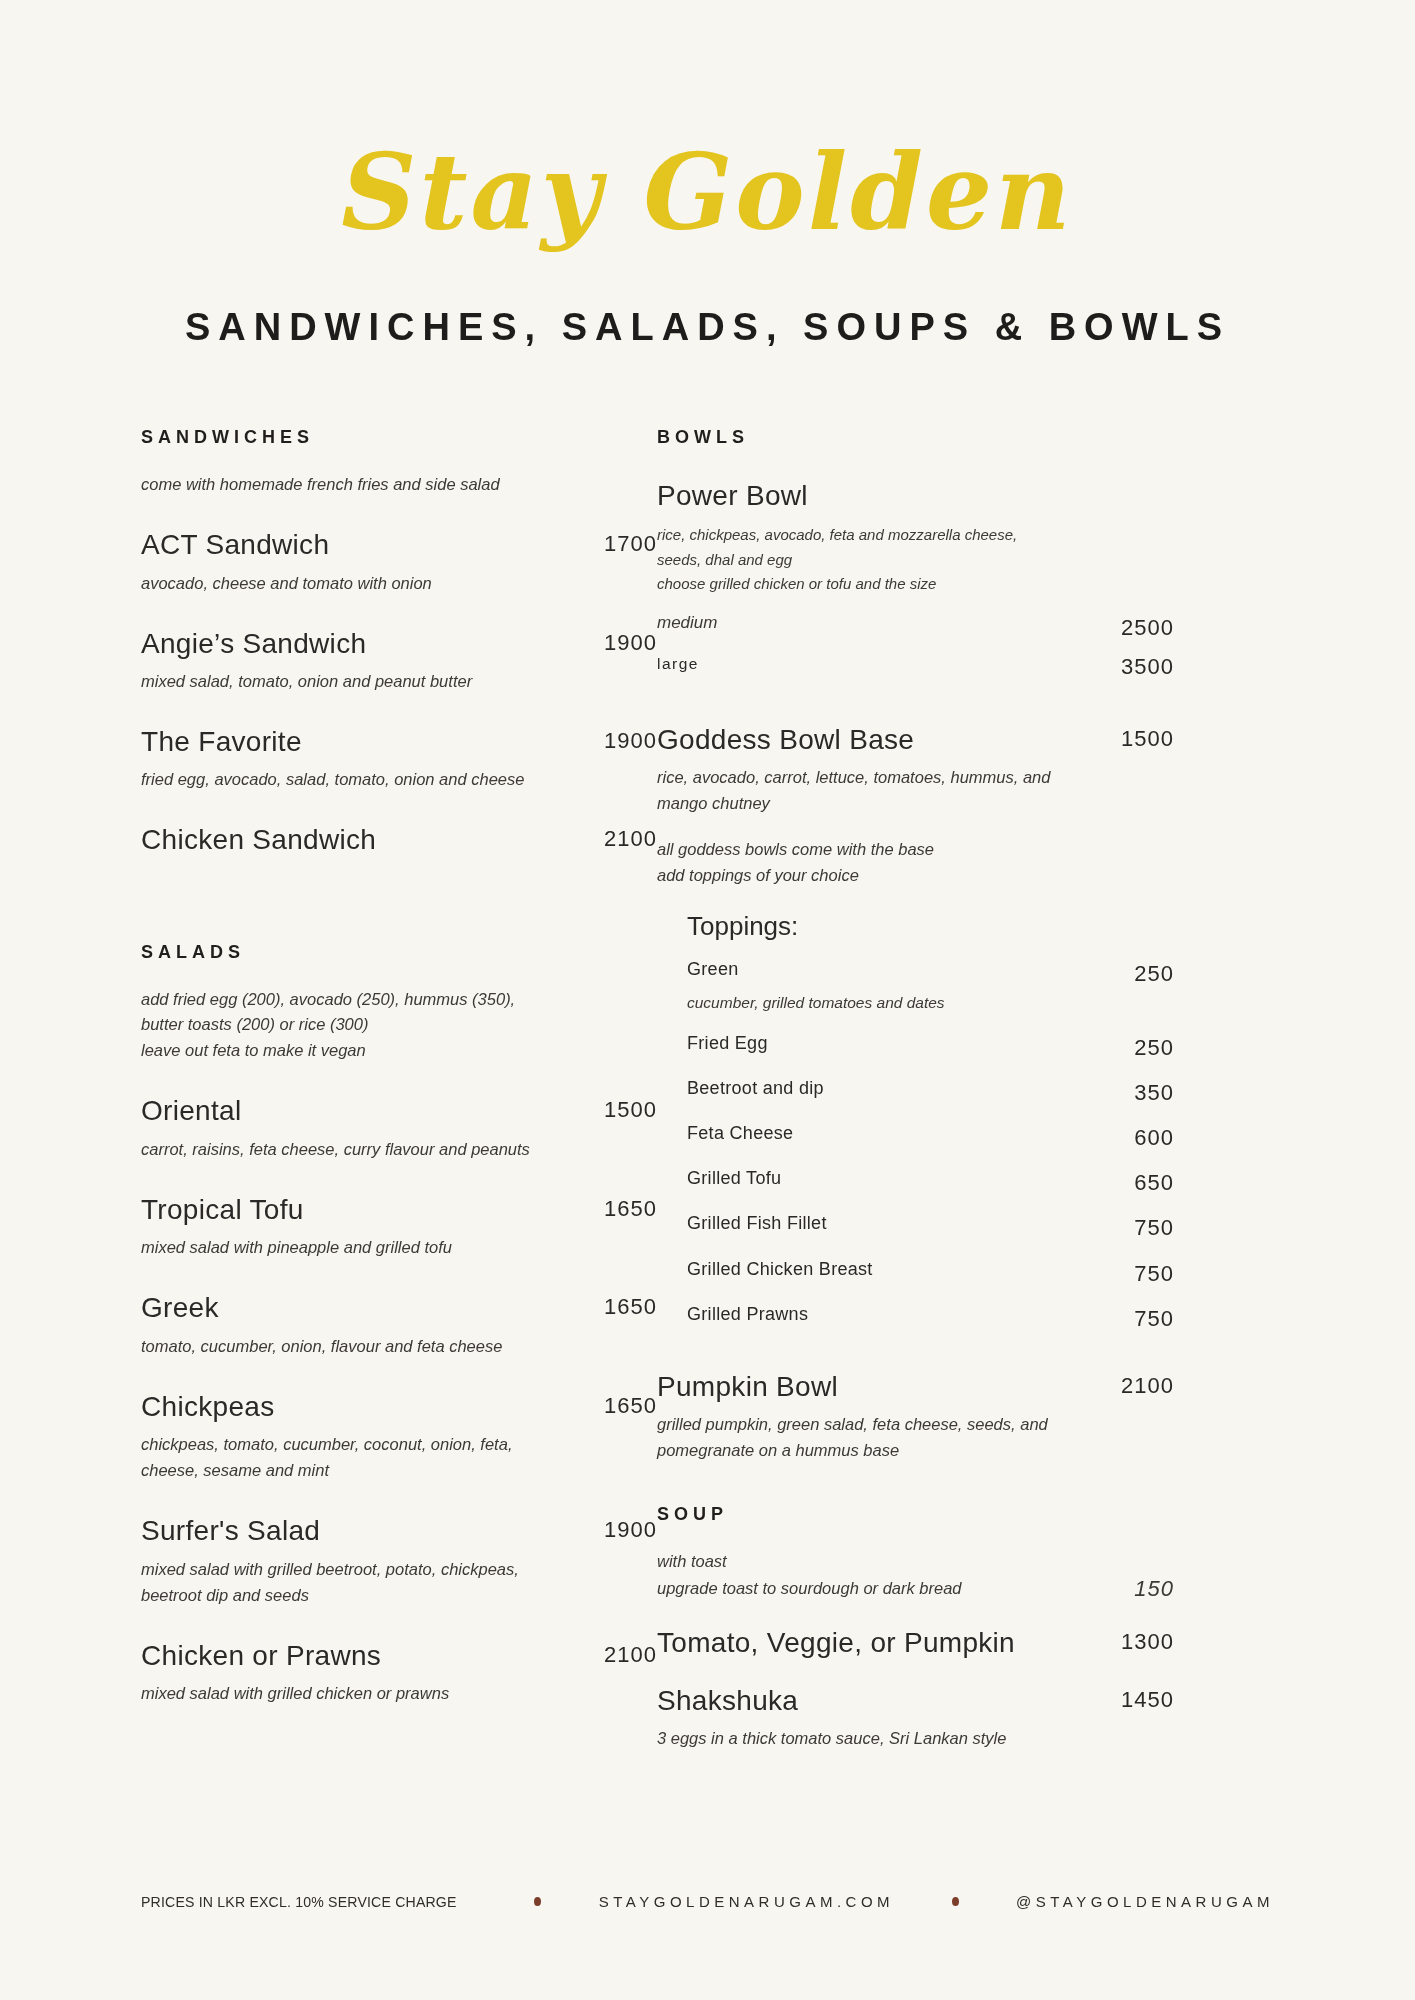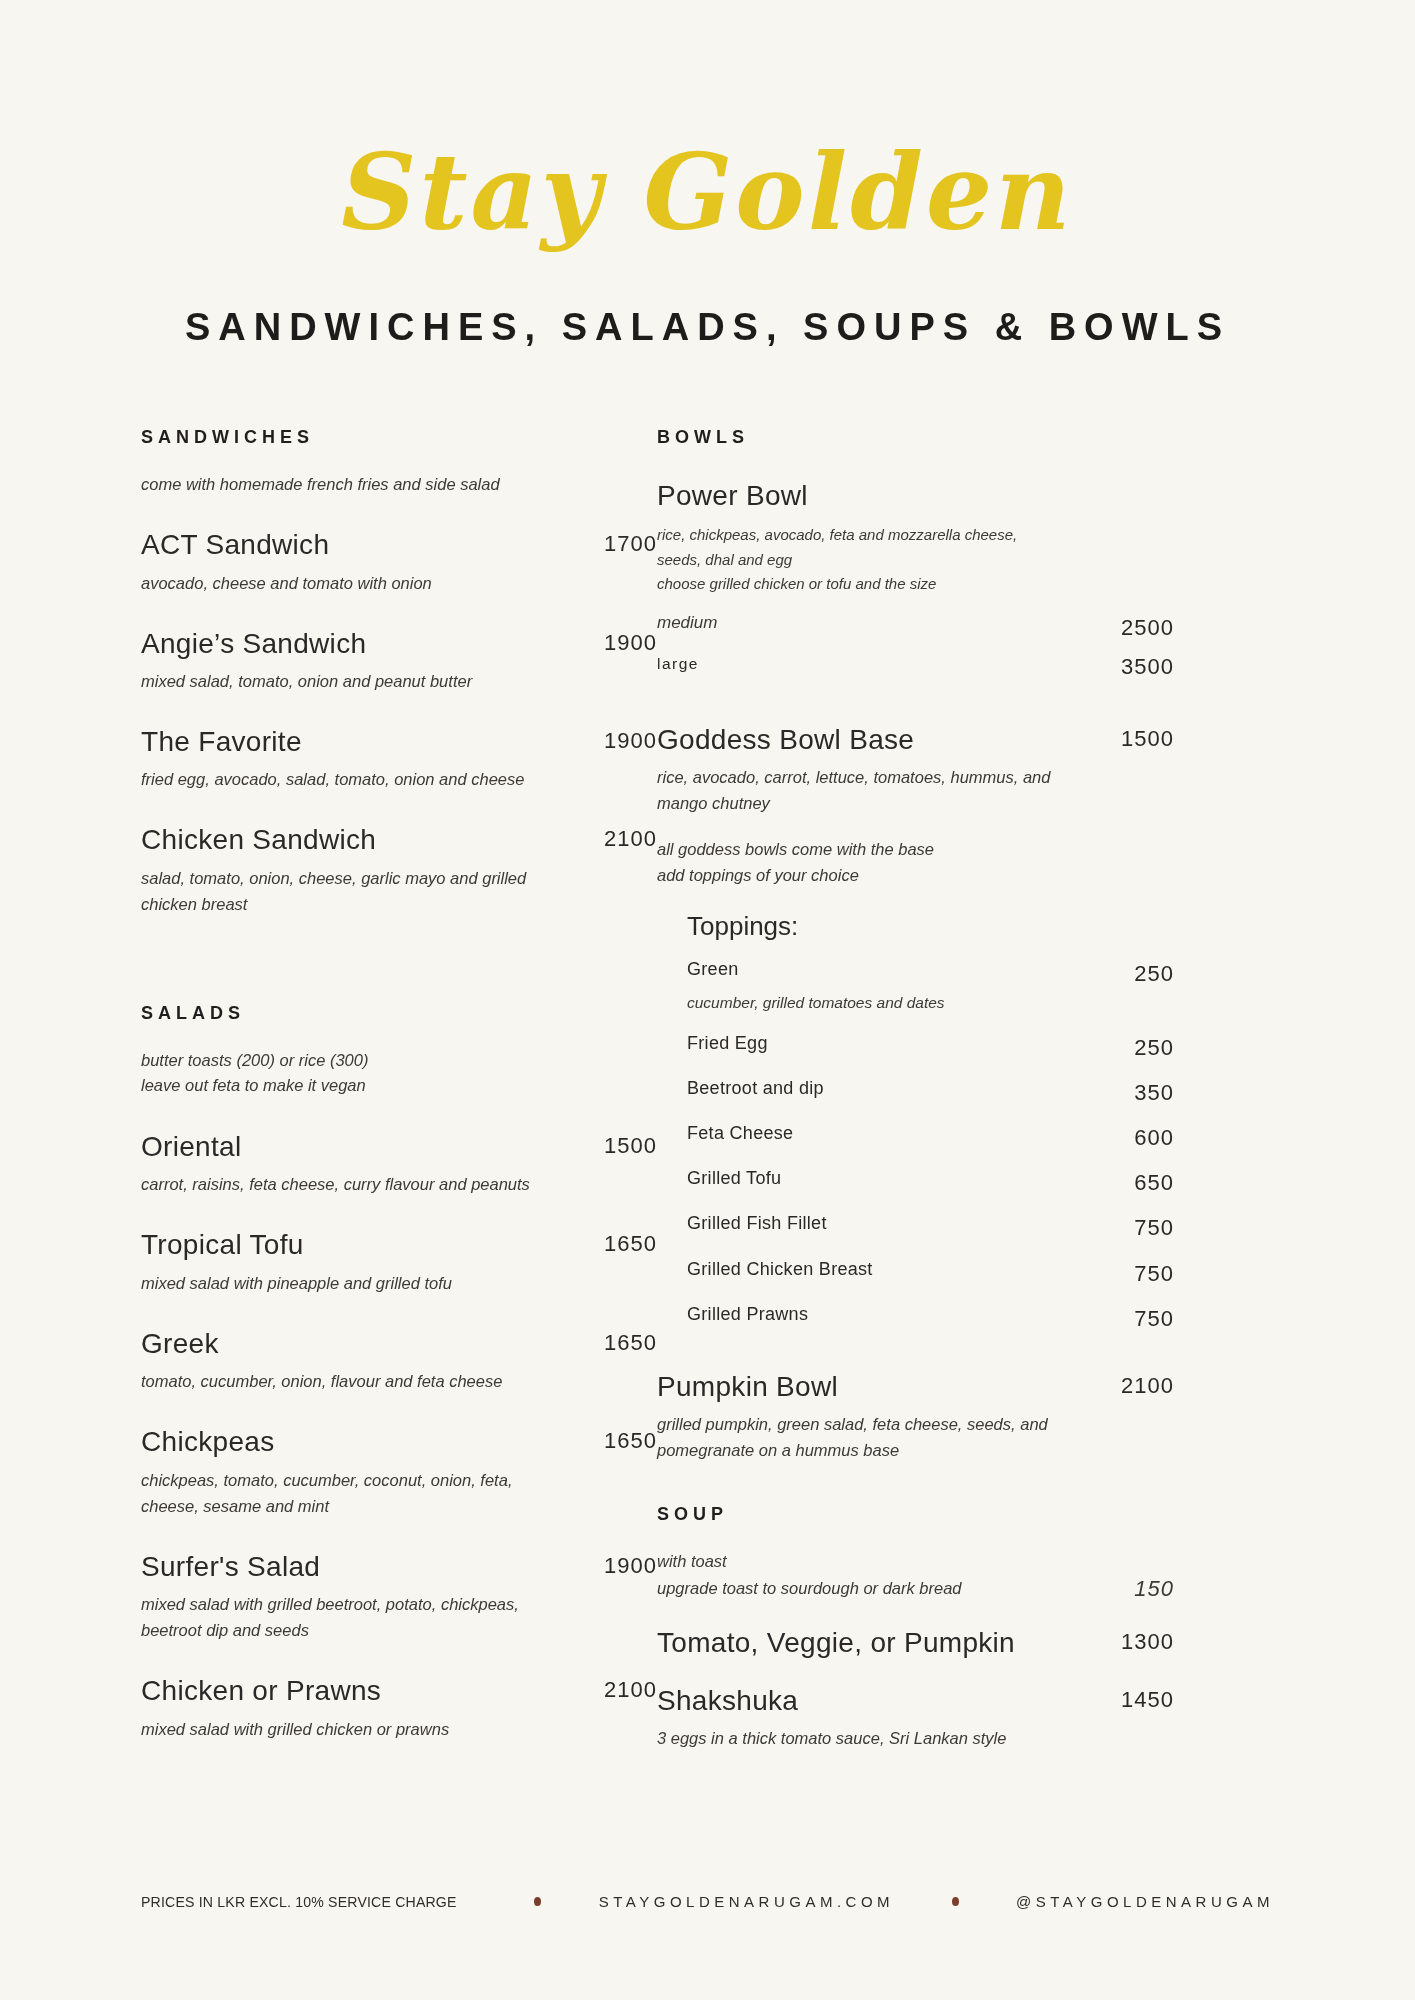--- a/index.html
+++ b/index.html
@@ -103,30 +103,27 @@
           <div class="item-desc">
             <div>fried egg, avocado, salad, tomato, onion and cheese</div>
           </div>
         </div>
 
         <div class="menu-item">
           <div class="item-row">
             <div class="item-name">Chicken Sandwich</div>
             <div class="item-price">2100</div>
           </div>
-          <div class="item-desc">
-            <div>salad, tomato, onion, cheese, garlic mayo and grilled</div>
-            <div>chicken breast</div>
-          </div>
         </div>
       </div>
 
       <div class="section sec-salads">
         <div class="sec-heading">SALADS</div>
         <div class="sec-note">
+          <div>add fried egg (200), avocado (250), hummus (350),</div>
           <div>butter toasts (200) or rice (300)</div>
           <div>leave out feta to make it vegan</div>
         </div>
 
         <div class="menu-item">
           <div class="item-row">
             <div class="item-name">Oriental</div>
             <div class="item-price">1500</div>
           </div>
           <div class="item-desc">

